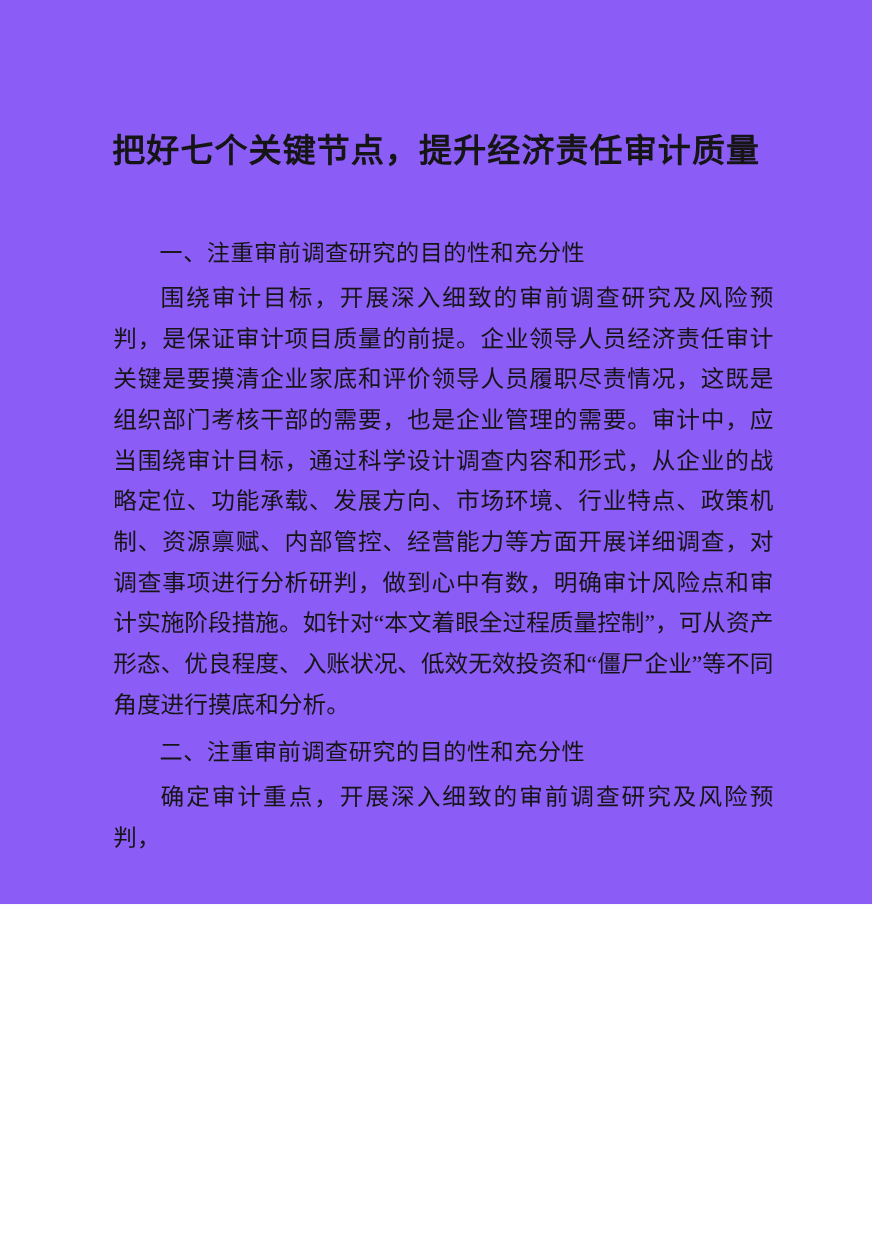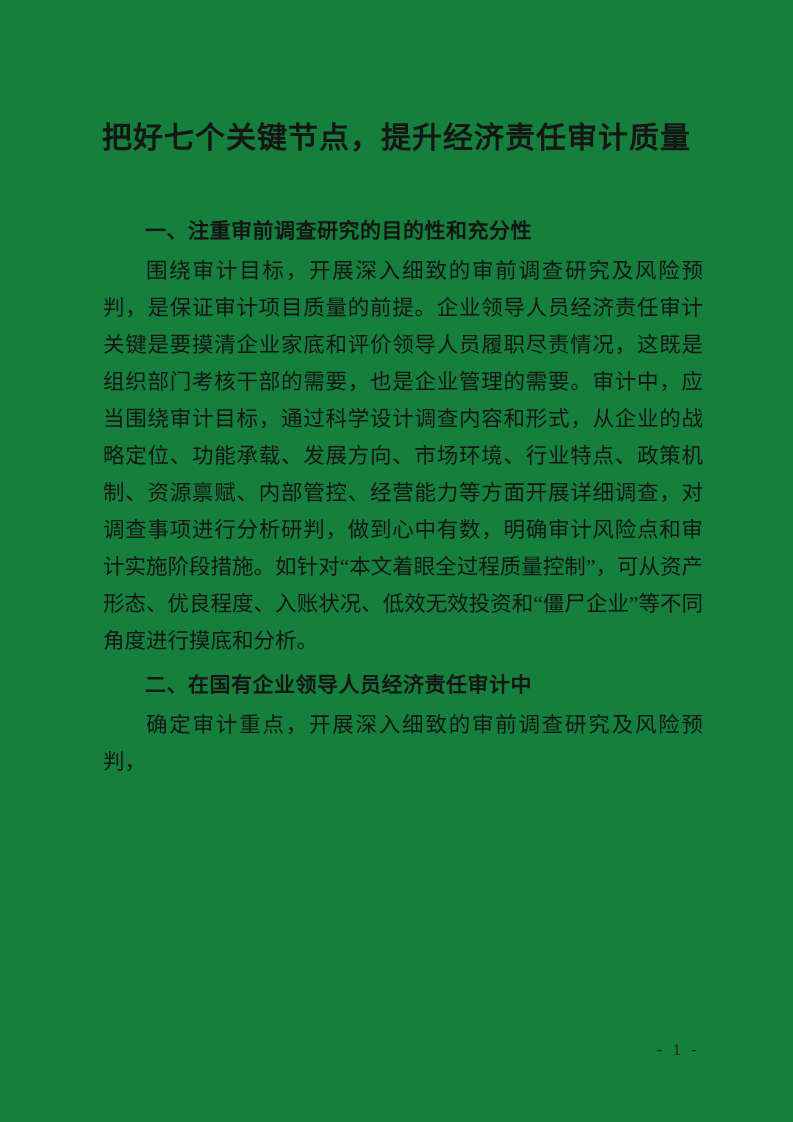--- a/index.html
+++ b/index.html
@@ -3,22 +3,22 @@
 <meta charset="utf-8">
 <style>
   html, body {
     margin: 0;
     padding: 0;
     background: #ffffff;
   }
   .page {
     position: relative;
     width: 793px;
-    height: 1122px;
-    background: #15803d;
+    height: 822px;
+    background: #8b5cf6;
     color: #151515;
     font-family: "Liberation Serif", "DejaVu Serif", serif;
     overflow: hidden;
     box-sizing: border-box;
   }
   .doc-title {
     margin: 116px 55px 52px 55px;
     text-align: center;
     font-size: 30px;
     line-height: 44px;
@@ -34,21 +34,21 @@
     font-size: 21.5px;
     line-height: 37px;
     text-align: justify;
     text-indent: 2em;
     word-break: break-all;
   }
   .section-heading {
     margin: 6px 0 4px 0;
     font-size: 21px;
     line-height: 37px;
-    font-weight: 700;
+    font-weight: 400;
     text-indent: 2em;
     font-family: "Liberation Sans", "DejaVu Sans", sans-serif;
     letter-spacing: 0.5px;
   }
   .footer-page-number {
     position: absolute;
     top: 1040px;
     right: 93px;
     font-size: 17px;
     letter-spacing: 3px;
@@ -63,21 +63,21 @@
 
   <h1 class="doc-title">把好七个关键节点，提升经济责任审计质量</h1>
 
   <div class="content">
 
 
     <h2 class="section-heading">一、注重审前调查研究的目的性和充分性</h2>
 
     <p class="body-para">围绕审计目标，开展深入细致的审前调查研究及风险预判，是保证审计项目质量的前提。企业领导人员经济责任审计关键是要摸清企业家底和评价领导人员履职尽责情况，这既是组织部门考核干部的需要，也是企业管理的需要。审计中，应当围绕审计目标，通过科学设计调查内容和形式，从企业的战略定位、功能承载、发展方向、市场环境、行业特点、政策机制、资源禀赋、内部管控、经营能力等方面开展详细调查，对调查事项进行分析研判，做到心中有数，明确审计风险点和审计实施阶段措施。如针对“本文着眼全过程质量控制”，可从资产形态、优良程度、入账状况、低效无效投资和“僵尸企业”等不同角度进行摸底和分析。</p>
 
-    <h2 class="section-heading">二、在国有企业领导人员经济责任审计中</h2>
+    <h2 class="section-heading">二、注重审前调查研究的目的性和充分性</h2>
 
     <p class="body-para">确定审计重点，开展深入细致的审前调查研究及风险预判，</p>
 
   </div>
 
   <div class="footer-page-number">- 1 -</div>
 
 </div>
 
 </body></html>

